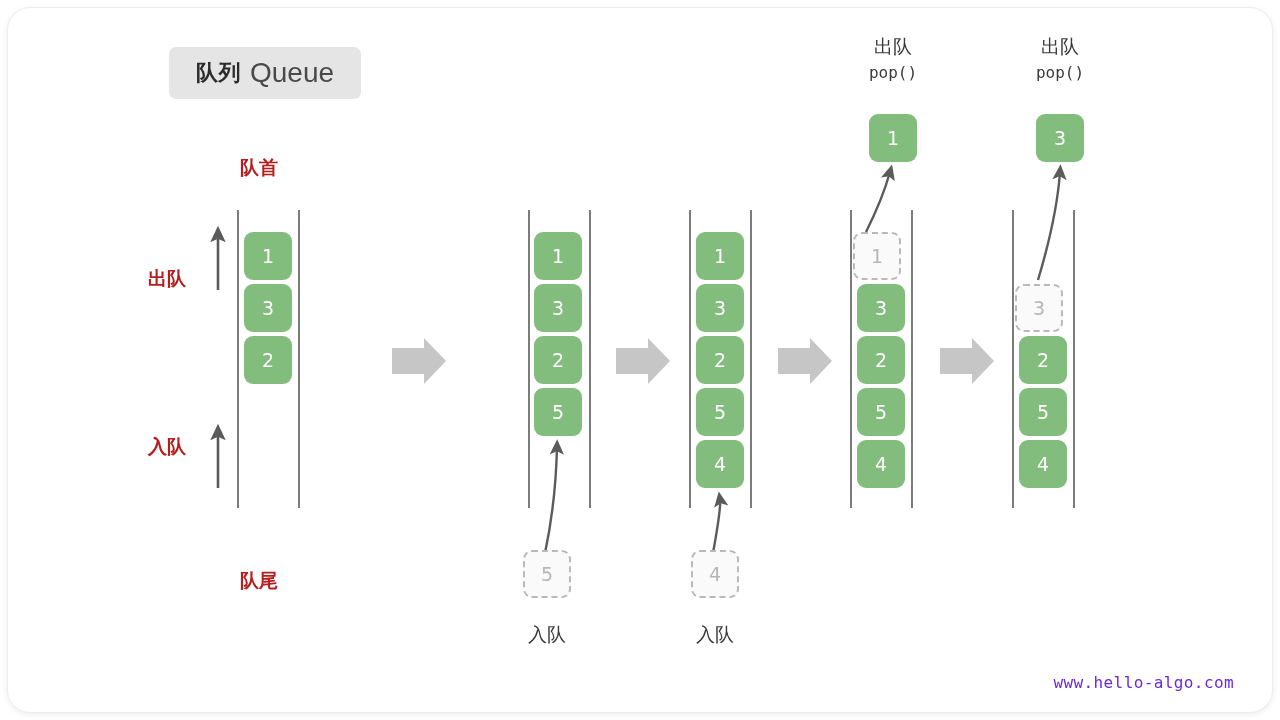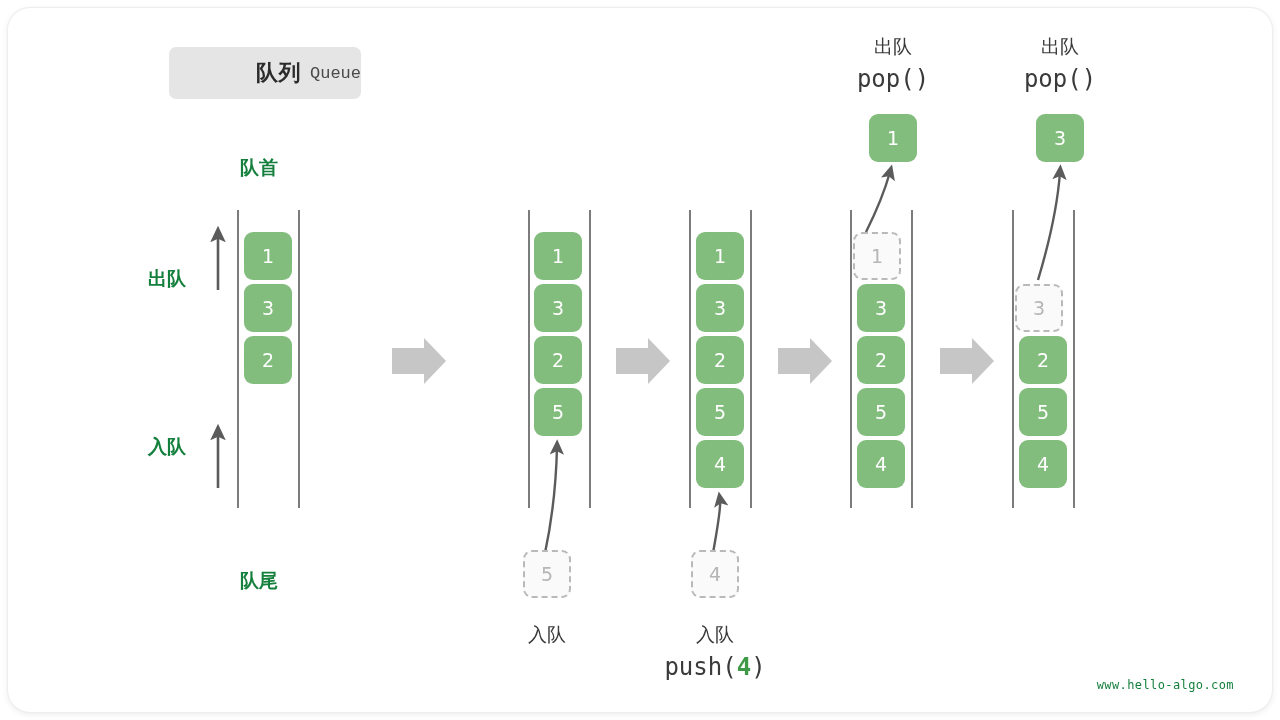--- a/index.html
+++ b/index.html
@@ -36,33 +36,33 @@
   .title-badge {
     position: absolute;
     left: 169px;
     top: 47px;
     width: 192px;
     height: 52px;
     background: #e5e5e5;
     border-radius: 7px;
     display: flex;
     align-items: center;
-    justify-content: flex-end;
+    justify-content: center;
     gap: 9px;
   }
   .title-cn {
     font-size: 22px;
     font-weight: bold;
     color: #2b2b2b;
     letter-spacing: 0.5px;
   }
   .title-en {
-    font-size: 17px;
+    font-size: 28px;
     color: #4a4a4a;
-    font-family: Liberation Mono, monospace;
+    font-family: Liberation Sans, sans-serif;
   }
 
   
   .column { position: absolute; }
 
   
   .cell {
     position: absolute;
     width: 48px;
     height: 48px;
@@ -82,48 +82,48 @@
     width: 44px;
     height: 44px;
     box-sizing: content-box;
   }
 
   
   .lbl {
     position: absolute;
     font-size: 19px;
     font-weight: bold;
-    color: #15803d;
+    color: #b91c1c;
     white-space: nowrap;
   }
   .oplabel {
     position: absolute;
     text-align: center;
     white-space: nowrap;
     line-height: 1.55;
   }
   .oplabel .cn {
     font-size: 19px;
     color: #3a3a3a;
     display: block;
   }
   .oplabel .code {
-    font-size: 24px;
+    font-size: 16px;
     color: #3a3a3a;
     font-family: "DejaVu Sans Mono", monospace;
     display: block;
   }
   .oplabel .code .arg { color: #3f9a48; font-weight: bold; }
 
   .watermark {
     position: absolute;
     right: 46px;
     bottom: 28px;
-    font-size: 12px;
-    color: #15803d;
+    font-size: 16px;
+    color: #6d28d9;
     font-family: "DejaVu Sans Mono", monospace;
     letter-spacing: 0.4px;
   }
 </style>
 </head>
 <body>
 
 <div id="stage">
   <div class="card"></div>
 
@@ -206,21 +206,20 @@
   <div class="column">
     <div class="cell" style="left:696px; top:232px;">1</div>
     <div class="cell" style="left:696px; top:284px;">3</div>
     <div class="cell" style="left:696px; top:336px;">2</div>
     <div class="cell" style="left:696px; top:388px;">5</div>
     <div class="cell" style="left:696px; top:440px;">4</div>
     <div class="cell ghost" style="left:691px; top:550px;">4</div>
   </div>
   <div class="oplabel" style="left:615px; top:620px; width:200px;">
     <span class="cn">入队</span>
-    <span class="code"><span>push(</span><span class="arg">4</span><span>)</span></span>
   </div>
 
   <div class="column">
     <div class="cell ghost" style="left:853px; top:232px;">1</div>
     <div class="cell" style="left:857px; top:284px;">3</div>
     <div class="cell" style="left:857px; top:336px;">2</div>
     <div class="cell" style="left:857px; top:388px;">5</div>
     <div class="cell" style="left:857px; top:440px;">4</div>
     <div class="cell" style="left:869px; top:114px;">1</div>
   </div>

